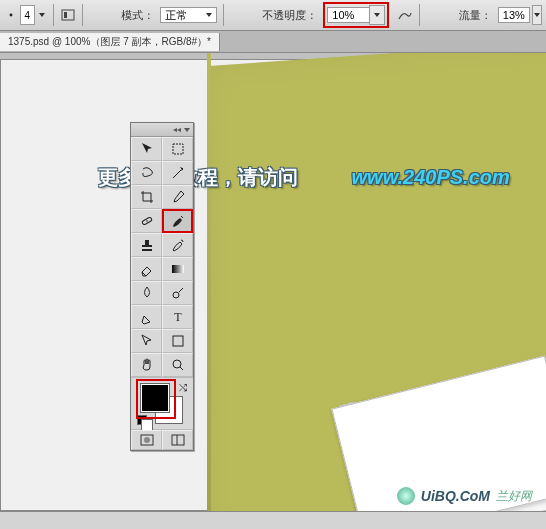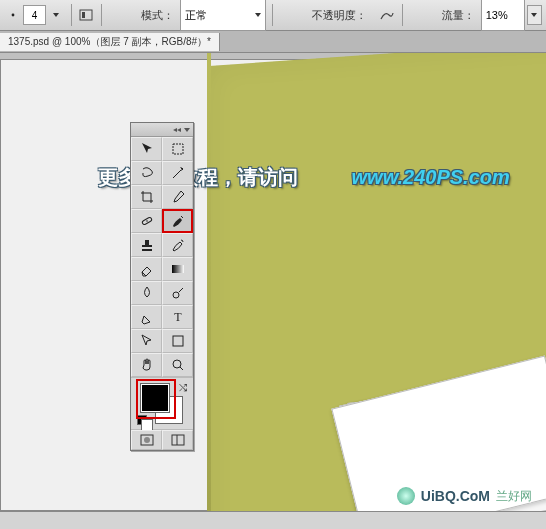--- a/index.html
+++ b/index.html
@@ -5,21 +5,21 @@
 * { box-sizing: border-box; margin: 0; padding: 0; }
 body { font-family: "Microsoft YaHei", Arial, sans-serif; font-size: 11px; background: #c0c0c0; width: 546px; height: 529px; overflow: hidden; position: relative; }
 
 
 .toolbar { height: 31px; background: linear-gradient(#e8e8e8,#d0d0d0); border-bottom: 1px solid #888; display: flex; align-items: center; padding: 0 4px; gap: 2px; position: relative; z-index: 3; }
 .tool-slot { width: 18px; height: 18px; display: flex; align-items: center; justify-content: center; }
 .arrow-down { width: 0; height: 0; border-left: 3px solid transparent; border-right: 3px solid transparent; border-top: 4px solid #333; }
 .brush-size { width: 24px; height: 20px; background: #fff; border: 1px solid #999; display: flex; align-items: center; justify-content: center; font-size: 10px; }
 .sep { width: 1px; height: 22px; background: #999; margin: 0 4px; }
 .label { color: #333; font-size: 11px; margin-right: 4px; white-space: nowrap; margin-left: 33px; }
-.sel { height: 32px; background: #fff; border: 1px solid #999; display: flex; align-items: center; padding: 0 4px; gap: 6px; }
+.sel { height: 16px; background: #fff; border: 1px solid #999; display: flex; align-items: center; padding: 0 4px; gap: 6px; }
 .sel .arrow-down { margin-left: auto; }
 .opacity-group { display: flex; align-items: center; border: 2px solid #d40000; padding: 1px 2px; }
 .opacity-group .sel { border-right: 0; }
 .arrow-box { width: 16px; height: 20px; background: #e8e8e8; border: 1px solid #999; display: flex; align-items: center; justify-content: center; }
 
 
 .doctab-bar { height: 22px; background: #b8b8b8; border-bottom: 1px solid #888; display: flex; align-items: center; position: relative; z-index: 3; }
 .doctab { height: 18px; background: #f2f2f2; border-right: 1px solid #888; padding: 0 8px; display: flex; align-items: center; font-size: 10px; color: #333; }
 
 
@@ -51,21 +51,21 @@
 .fg-sw { position: absolute; left: 10px; top: 6px; width: 28px; height: 28px; background: #000; border: 1px solid #fff; outline: 1px solid #666; z-index: 2; }
 .bg-sw { position: absolute; left: 24px; top: 18px; width: 28px; height: 28px; background: #fff; border: 1px solid #666; z-index: 1; }
 .swap { position: absolute; right: 6px; top: 4px; font-size: 10px; }
 .defsw { position: absolute; left: 6px; bottom: 4px; width: 10px; height: 10px; background:#000; border:1px solid #666; }
 .defsw:after { content:""; position:absolute; left:3px; top:3px; width:10px; height:10px; background:#fff; border:1px solid #666; }
 .sw-red { position:absolute; left:5px; top:1px; width:40px; height:40px; border:2px solid #d40000; z-index:3; pointer-events:none; }
 .tools-foot { display: grid; grid-template-columns: 1fr 1fr; border-top: 1px solid #bbb; }
 .tools-foot .tbtn { height: 20px; }
 
 
-.watermark { position:absolute; right:14px; bottom:24px; font-size:14px; color:#6a8; text-shadow:1px 1px 0 #fff; z-index:6; display:flex; align-items:center; gap:6px; }
+.watermark { position:absolute; right:14px; bottom:24px; font-size:14px; font-style:italic; color:#6a8; text-shadow:1px 1px 0 #fff; z-index:6; display:flex; align-items:center; gap:6px; }
 .watermark .wm1 { color:#356; font-weight:bold; }
 .wm-icon { width:18px; height:18px; border-radius:50%; background:radial-gradient(#cfe,#4a8); display:inline-block; }
 
 
 .status { position:absolute; left:0; right:0; bottom:0; height:18px; background:#d4d4d4; border-top:1px solid #888; }
 </style>
 </head>
 <body>
 
 <div class="toolbar">
@@ -86,20 +86,28 @@
       </svg>
   </div>
   <div class="sep"></div>
   <span class="label">模式：</span>
   <div class="sel" style="width:90px">
     <span>正常</span>
     <div class="arrow-down"></div>
   </div>
   <div class="sep"></div>
   <span class="label">不透明度：</span>
+  <div class="opacity-group">
+    <div class="sel" style="width:42px">
+      <span>10%</span>
+    </div>
+    <div class="arrow-box">
+        <div class="arrow-down"></div>
+      </div>
+  </div>
   <div class="tool-slot" style="margin-left:6px">
     <svg width="16" height="16" viewBox="0 0 16 16">
         <path d="M2 12 Q6 4 10 8 Q13 11 14 6" fill="none" stroke="#444" stroke-width="1.2"></path>
       </svg>
   </div>
   <div class="sep"></div>
   <span class="label">流量：</span>
   <div class="sel" style="width:46px">
     <span>13%</span>
   </div>

